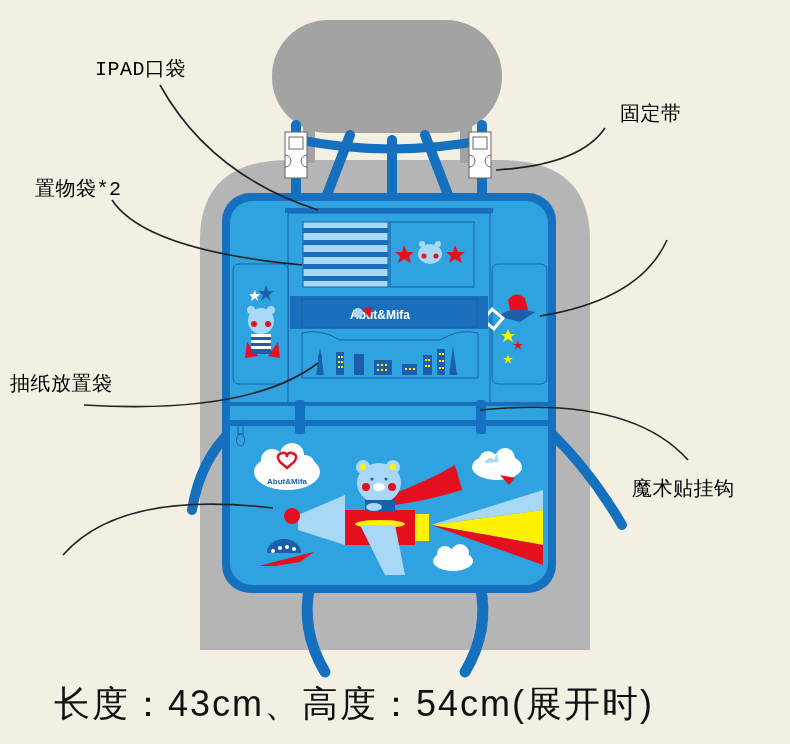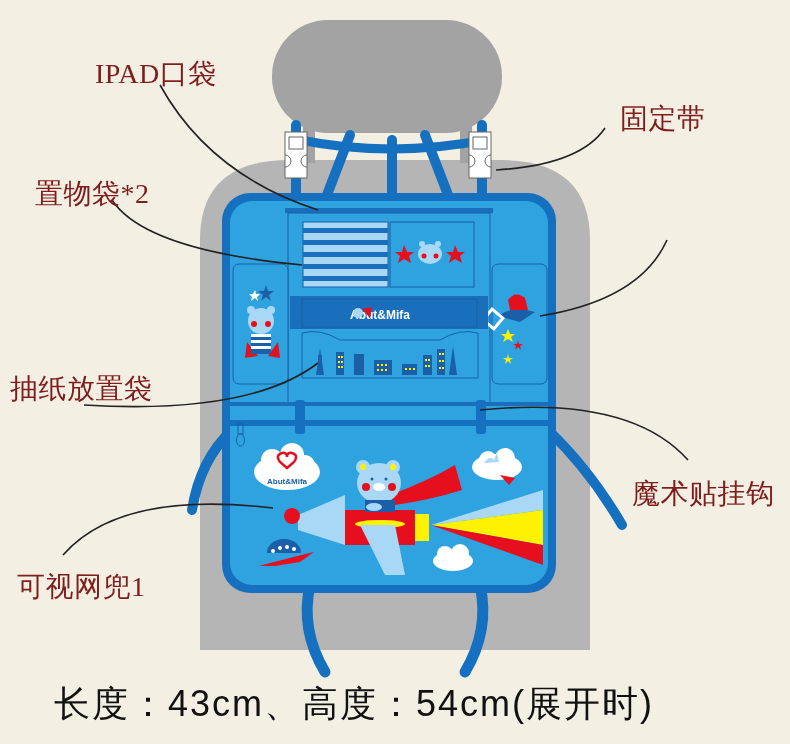--- a/index.html
+++ b/index.html
@@ -6,24 +6,24 @@
     body {
       width: 790px; height: 744px; overflow: hidden;
       background: #f4efe3;
       font-family: "DejaVu Sans", sans-serif;
       position: relative;
     }
     .stage { position: absolute; left: 0; top: 0; width: 790px; height: 744px; }
     svg.art { position: absolute; left: 0; top: 0; }
     .label {
       position: absolute;
-      color: #7f1d1d;
-      font-size: 28px;
+      color: #000000;
+      font-size: 20px;
       white-space: nowrap;
-      font-family: Liberation Serif, serif;
+      font-family: Liberation Mono, monospace;
       letter-spacing: 0.5px;
     }
     .footer {
       position: absolute; left: 54px; top: 680px;
       font-size: 36px; color: #111;
       font-family: Liberation Sans, sans-serif;
       letter-spacing: 2px;
       white-space: nowrap;
     }
     .brand-text {
@@ -273,16 +273,15 @@
       <path d="M688,460 Q630,395 480,410"></path>
       <path d="M63,555 Q120,490 273,508"></path>
     </g>
   </svg>
 
   <div class="label" style="left:95px; top:55px;">IPAD口袋</div>
   <div class="label" style="left:580px; top:100px;margin-left:40px;">固定带</div>
   <div class="label" style="left:35px; top:175px;">置物袋*2</div>
   <div class="label" style="left:632px; top:475px;">魔术贴挂钩</div>
   <div class="label" style="left:10px; top:370px;">抽纸放置袋</div>
-  <div class="label" style="left:17px; top:568px;">可视网兜1</div>
 
   <div class="footer">长度：43cm、高度：54cm(展开时)</div>
 </div>
 
 </body></html>

